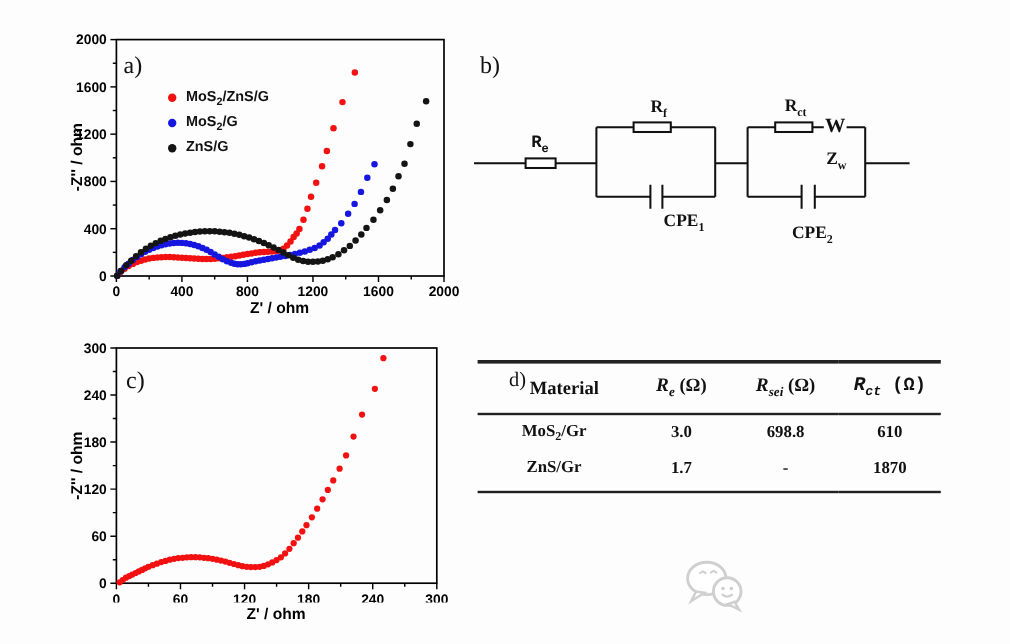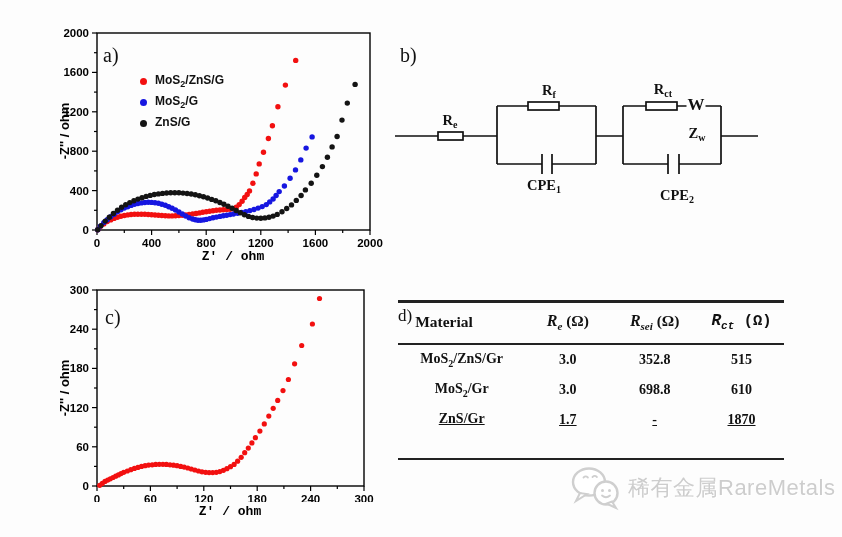--- a/index.html
+++ b/index.html
@@ -1,43 +1,43 @@
 <!DOCTYPE html>
 <html><head>
 <meta charset="utf-8">
 <style>
   html,body{margin:0;padding:0;background:#ffffff;}
   .canvas{position:relative;width:842px;height:537px;background:#fdfdfd;overflow:hidden;
           font-family:"Liberation Sans",sans-serif;}
   .abs{position:absolute;}
   .panel-letter{font-family:"Liberation Serif",serif;font-size:20px;color:#111;}
   .axis-title{font-weight:bold;font-size:13px;color:#000;white-space:nowrap;}
-  .x-title{transform:translateX(-50%);font-family:Liberation Mono, monospace;}
+  .x-title{transform:translateX(-50%);}
   .y-title{transform:translate(-50%,-50%) rotate(-90deg);}
   .legend{display:flex;flex-direction:column;}
   .legend-item{display:flex;align-items:center;height:21px;}
   .legend-dot{width:7px;height:7px;border-radius:50%;margin-right:8px;flex:0 0 auto;}
   .legend-label{font-weight:bold;font-size:12px;color:#111;}
   .legend-label sub,.clabel sub{font-size:9px;}
   .clabel{font-family:"Liberation Serif",serif;font-weight:bold;font-size:14.5px;color:#111;
           transform:translate(-50%,-50%);white-space:nowrap;}
   .clabel sub{font-size:10px;}
   .warburg{font-family:"Liberation Serif",serif;font-weight:bold;font-size:17px;color:#111;
            transform:translate(-50%,-50%);background:#fdfdfd;padding:0 1px;}
   
   .panel-d{left:398px;top:300px;width:386px;font-family:"Liberation Serif",serif;color:#111;}
   .panel-d table{width:100%;border-collapse:collapse;
                  border-top:3px solid #222;border-bottom:2px solid #222;}
   .panel-d thead th{border-bottom:2px solid #222;font-size:15.5px;padding:9px 0 11px;}
   .panel-d th i{font-size:16px;}
   .panel-d th sub{font-size:11px;font-style:italic;}
   .panel-d td{font-weight:bold;font-size:14px;text-align:center;padding:6px 0;}
   .panel-d td sub{font-size:10px;}
-  .panel-d tbody tr:last-child td{padding-bottom:30px;text-decoration:underline;}
-  .panel-d th.mat-h{text-align:left;}
+  .panel-d tbody tr:last-child td{padding-bottom:9px;}
+  .panel-d th.mat-h{text-align:center;}
   .dlab{font-weight:400;font-size:17px;position:relative;top:-6px;margin-right:3px;}
   
   .watermark{left:568px;top:464px;display:flex;align-items:center;}
   .wm-text{font-size:22px;color:#cdcdcd;letter-spacing:.5px;margin-left:6px;
            text-shadow:1px 1px 0 rgba(255,255,255,.95);white-space:nowrap;}
   svg text.tick{font-family:"Liberation Sans",sans-serif;}
 </style>
 </head>
 <body>
 
@@ -417,45 +417,39 @@
     </g>
 
     <rect x="48" y="104" width="25" height="8"></rect>
     <rect x="138" y="74" width="31" height="8"></rect>
     <rect x="256" y="74" width="31" height="8"></rect>
 
     <path d="M152 126 V146 M162 126 V146"></path>
     <path d="M278 126 V146 M289 126 V146"></path>
   </svg>
 
-  <div class="abs clabel" style="left:450px;top:121px;"><span>R</span><sub>e</sub></div>
+  <div class="abs clabel" style="left:450px;top:121px;font-family:Liberation Mono, monospace;"><span>R</span><sub>e</sub></div>
   <div class="abs clabel" style="left:549px;top:91px;"><span>R</span><sub>f</sub></div>
   <div class="abs clabel" style="left:663px;top:90px;"><span>R</span><sub>ct</sub></div>
   <div class="abs clabel" style="left:697px;top:90px;margin-top:44px;"><span>Z</span><sub>w</sub></div>
   <div class="abs warburg" style="left:696px;top:105px;">W</div>
-  <div class="abs clabel" style="left:544px;top:186px;text-align:right;"><span>CPE</span><sub>1</sub></div>
+  <div class="abs clabel" style="left:570px;top:186px;text-align:right;"><span>CPE</span><sub>1</sub></div>
   <div class="abs clabel" style="left:677px;top:196px;"><span>CPE</span><sub>2</sub></div>
 
   <div class="abs panel-d">
     <table>
       <thead>
         <tr>
           <th class="mat-h" style="width:33%;"><span class="dlab">d)</span><span>Material</span></th>
           <th style="width:22%;"><i><span>R</span></i><sub>e</sub> <span>(Ω)</span></th>
           <th style="width:23%;"><i><span>R</span></i><sub>sei</sub> <span>(Ω)</span></th>
           <th style="width:22%;font-family:Liberation Mono, monospace;"><i><span>R</span></i><sub>ct</sub> <span>(Ω)</span></th>
         </tr>
       </thead>
       <tbody>
-        <tr>
-          <td><span>MoS</span><sub>2</sub><span>/ZnS/Gr</span></td>
-          <td>3.0</td>
-          <td>352.8</td>
-          <td>515</td>
-        </tr>
         <tr>
           <td><span>MoS</span><sub>2</sub><span>/Gr</span></td>
           <td>3.0</td>
           <td>698.8</td>
           <td>610</td>
         </tr>
         <tr>
           <td><span>ZnS/Gr</span><sub></sub><span></span></td>
           <td>1.7</td>
           <td>-</td>
@@ -476,16 +470,15 @@
       <g stroke="#cfcfcf" fill="none" stroke-width="1.8" stroke-linecap="round">
         <path d="M15.5 13.5 q2.2 -2.2 4.4 0"></path>
         <path d="M24.5 13 q2.2 -2.2 4.4 0"></path>
         <path d="M34 31.5 q4 3.4 8 0"></path>
       </g>
       <g fill="#cfcfcf">
         <circle cx="34.5" cy="26.5" r="1.5"></circle>
         <circle cx="41.5" cy="26.5" r="1.5"></circle>
       </g>
     </svg>
-    <span class="wm-text">稀有金属RareMetals</span>
   </div>
 
 </div>
 
 </body></html>

